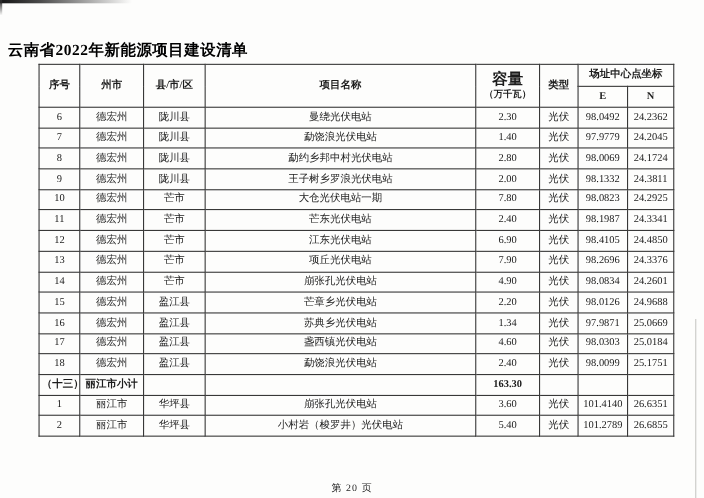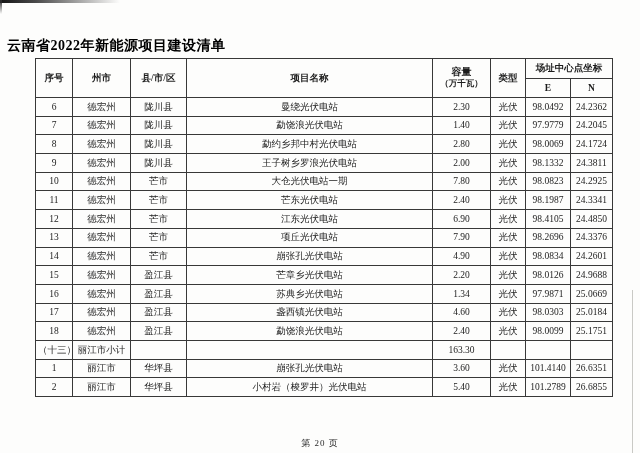--- a/index.html
+++ b/index.html
@@ -44,24 +44,24 @@
     border:1px solid #383838;
     text-align:center; vertical-align:middle;
     padding:0 2px;
     overflow:hidden; white-space:nowrap;
     line-height:1.1;
   }
   table.projects { border:1.5px solid #2e2e2e; }
   thead tr.h1 { height:20px; }
   thead tr.h2 { height:19px; }
   thead th { font-weight:bold; font-size:9.5px; }
-  .cap-l1 { display:block; font-size:10px; line-height:1.15;font-family:Liberation Mono, monospace; }
+  .cap-l1 { display:block; font-size:14px; line-height:1.15; }
   .cap-l2 { display:block; font-size:8.5px; line-height:1.15; }
   tbody tr { height:18.7px; }
-  tbody tr.subtotal td { font-weight:normal; }
+  tbody tr.subtotal td { font-weight:bold; }
   .footer {
     position:absolute; top:409px; left:0; width:100%;
     text-align:center; font-size:9px; letter-spacing:1px; color:#2a2a2a;margin-top:28px;
   }
 </style>
 </head>
 <body>
 
 <div class="page">
   <div class="artifact-top"></div>

